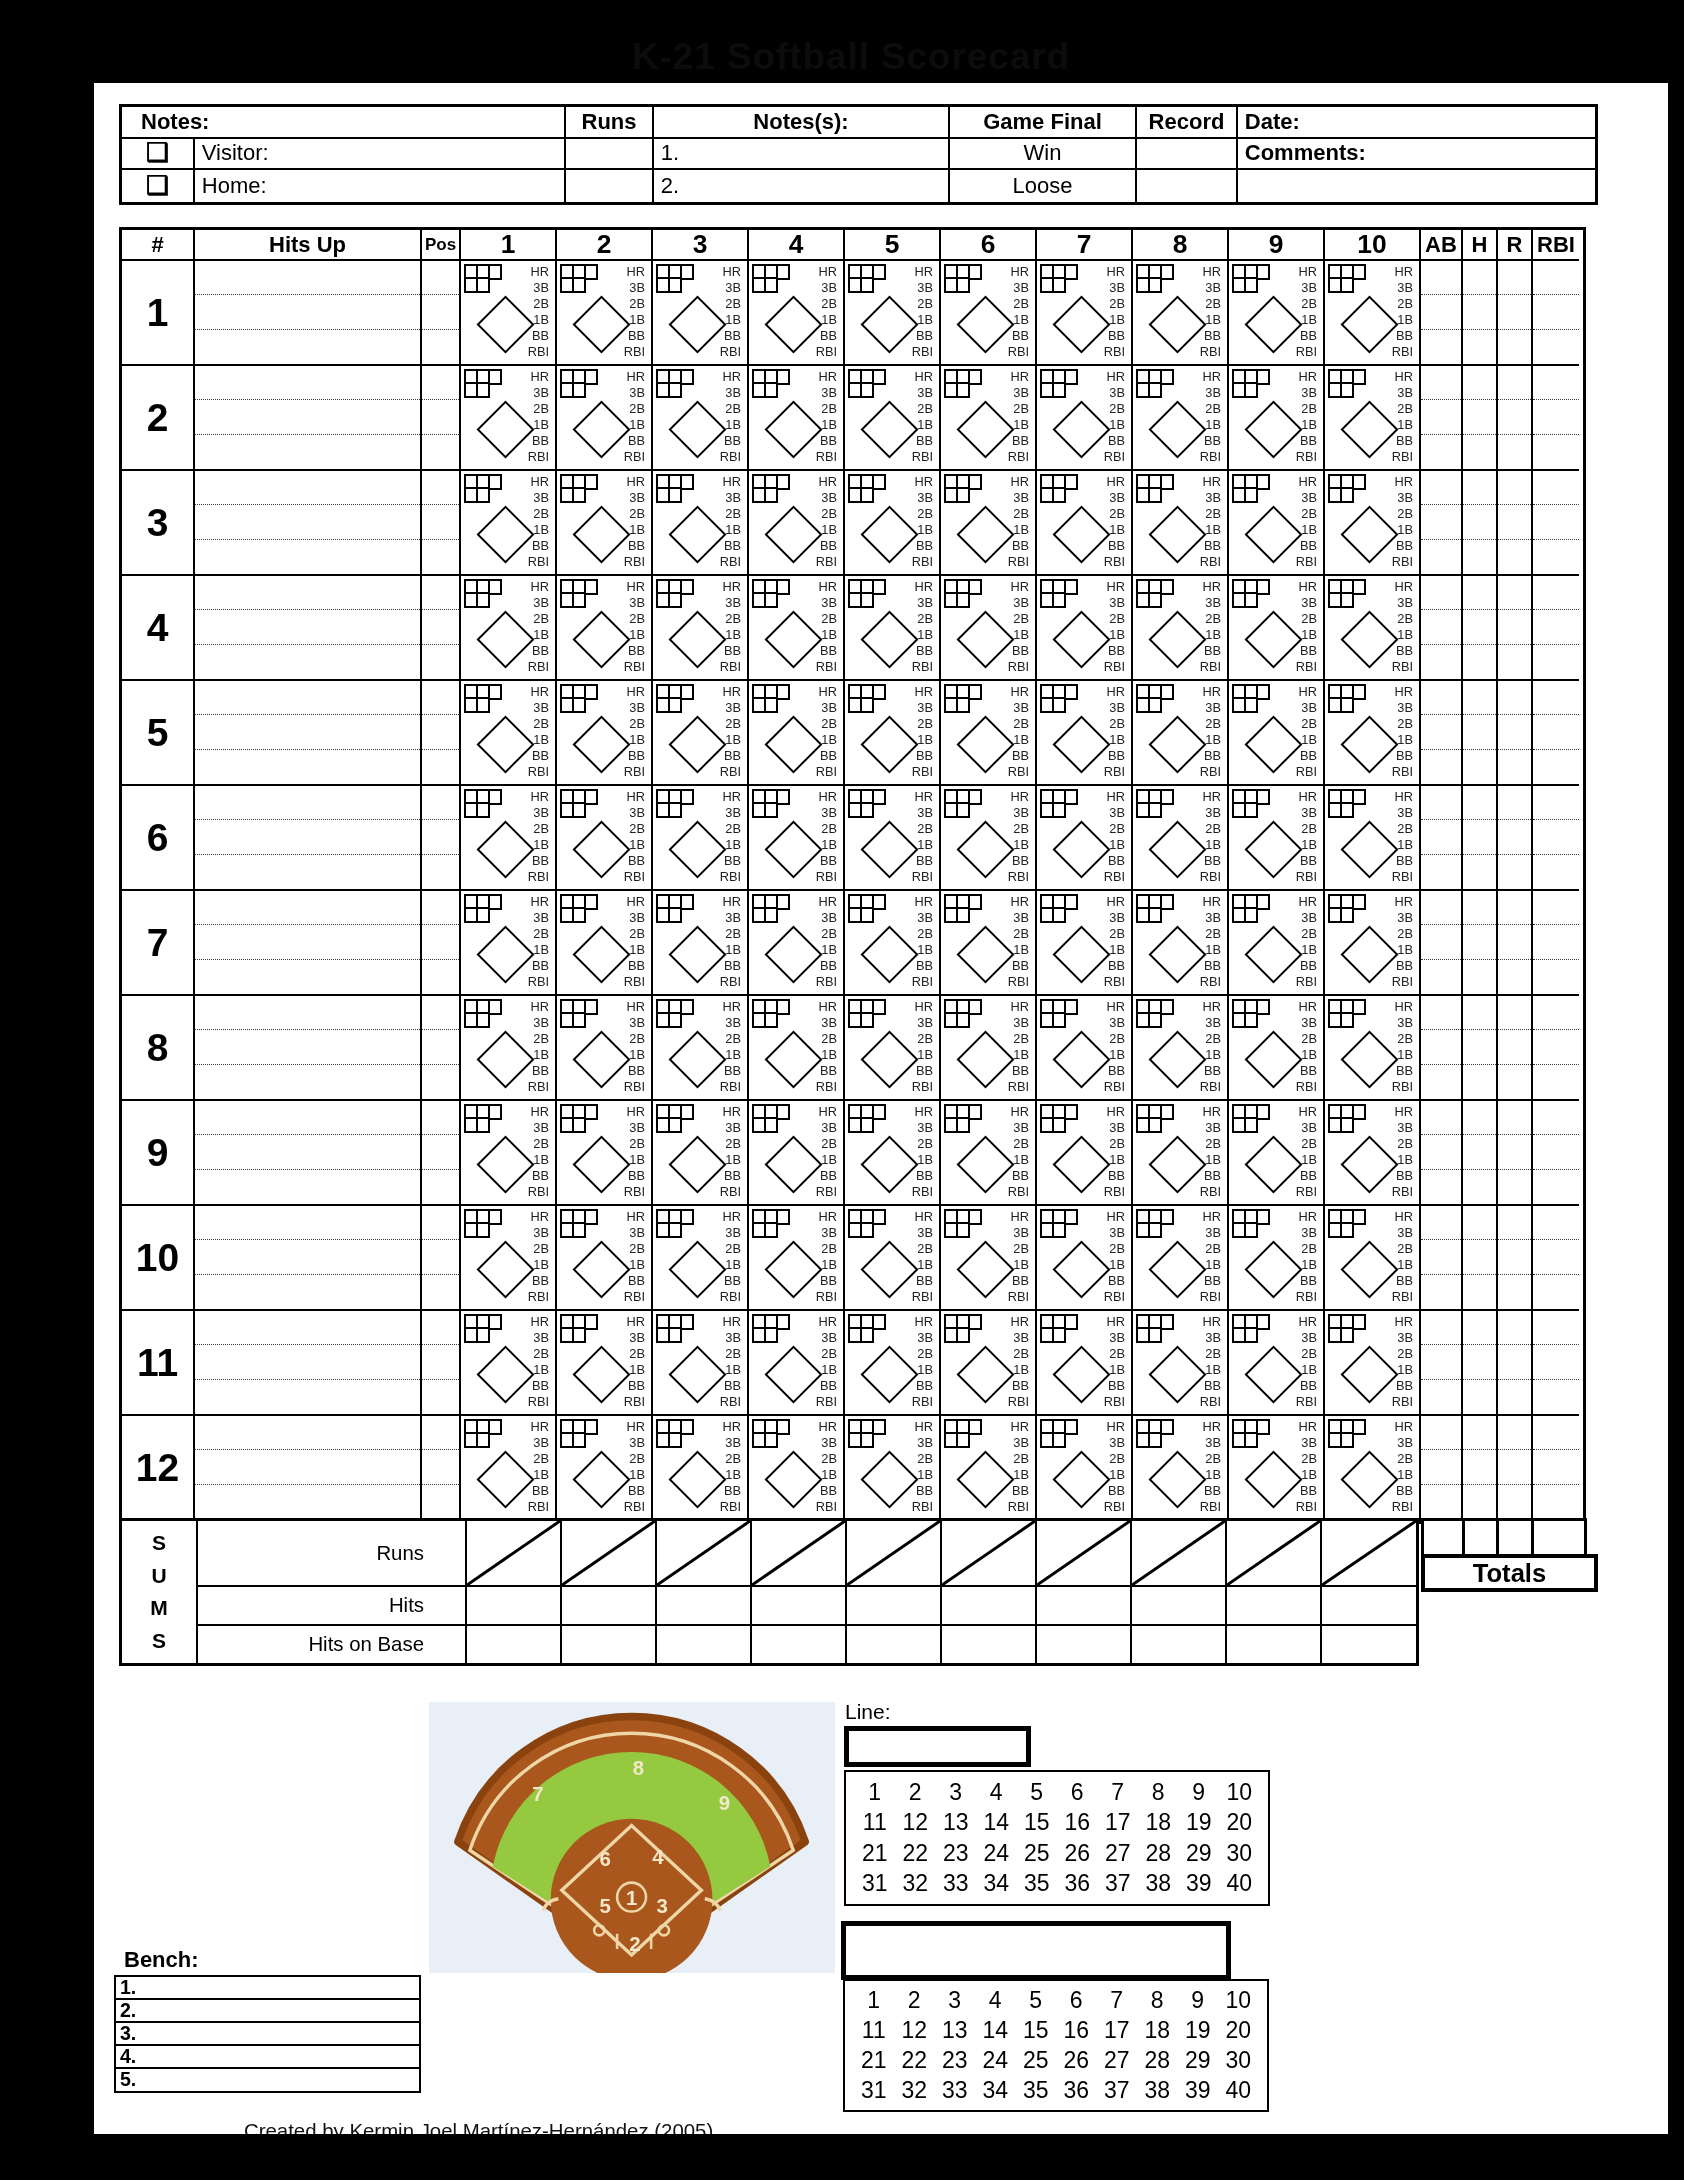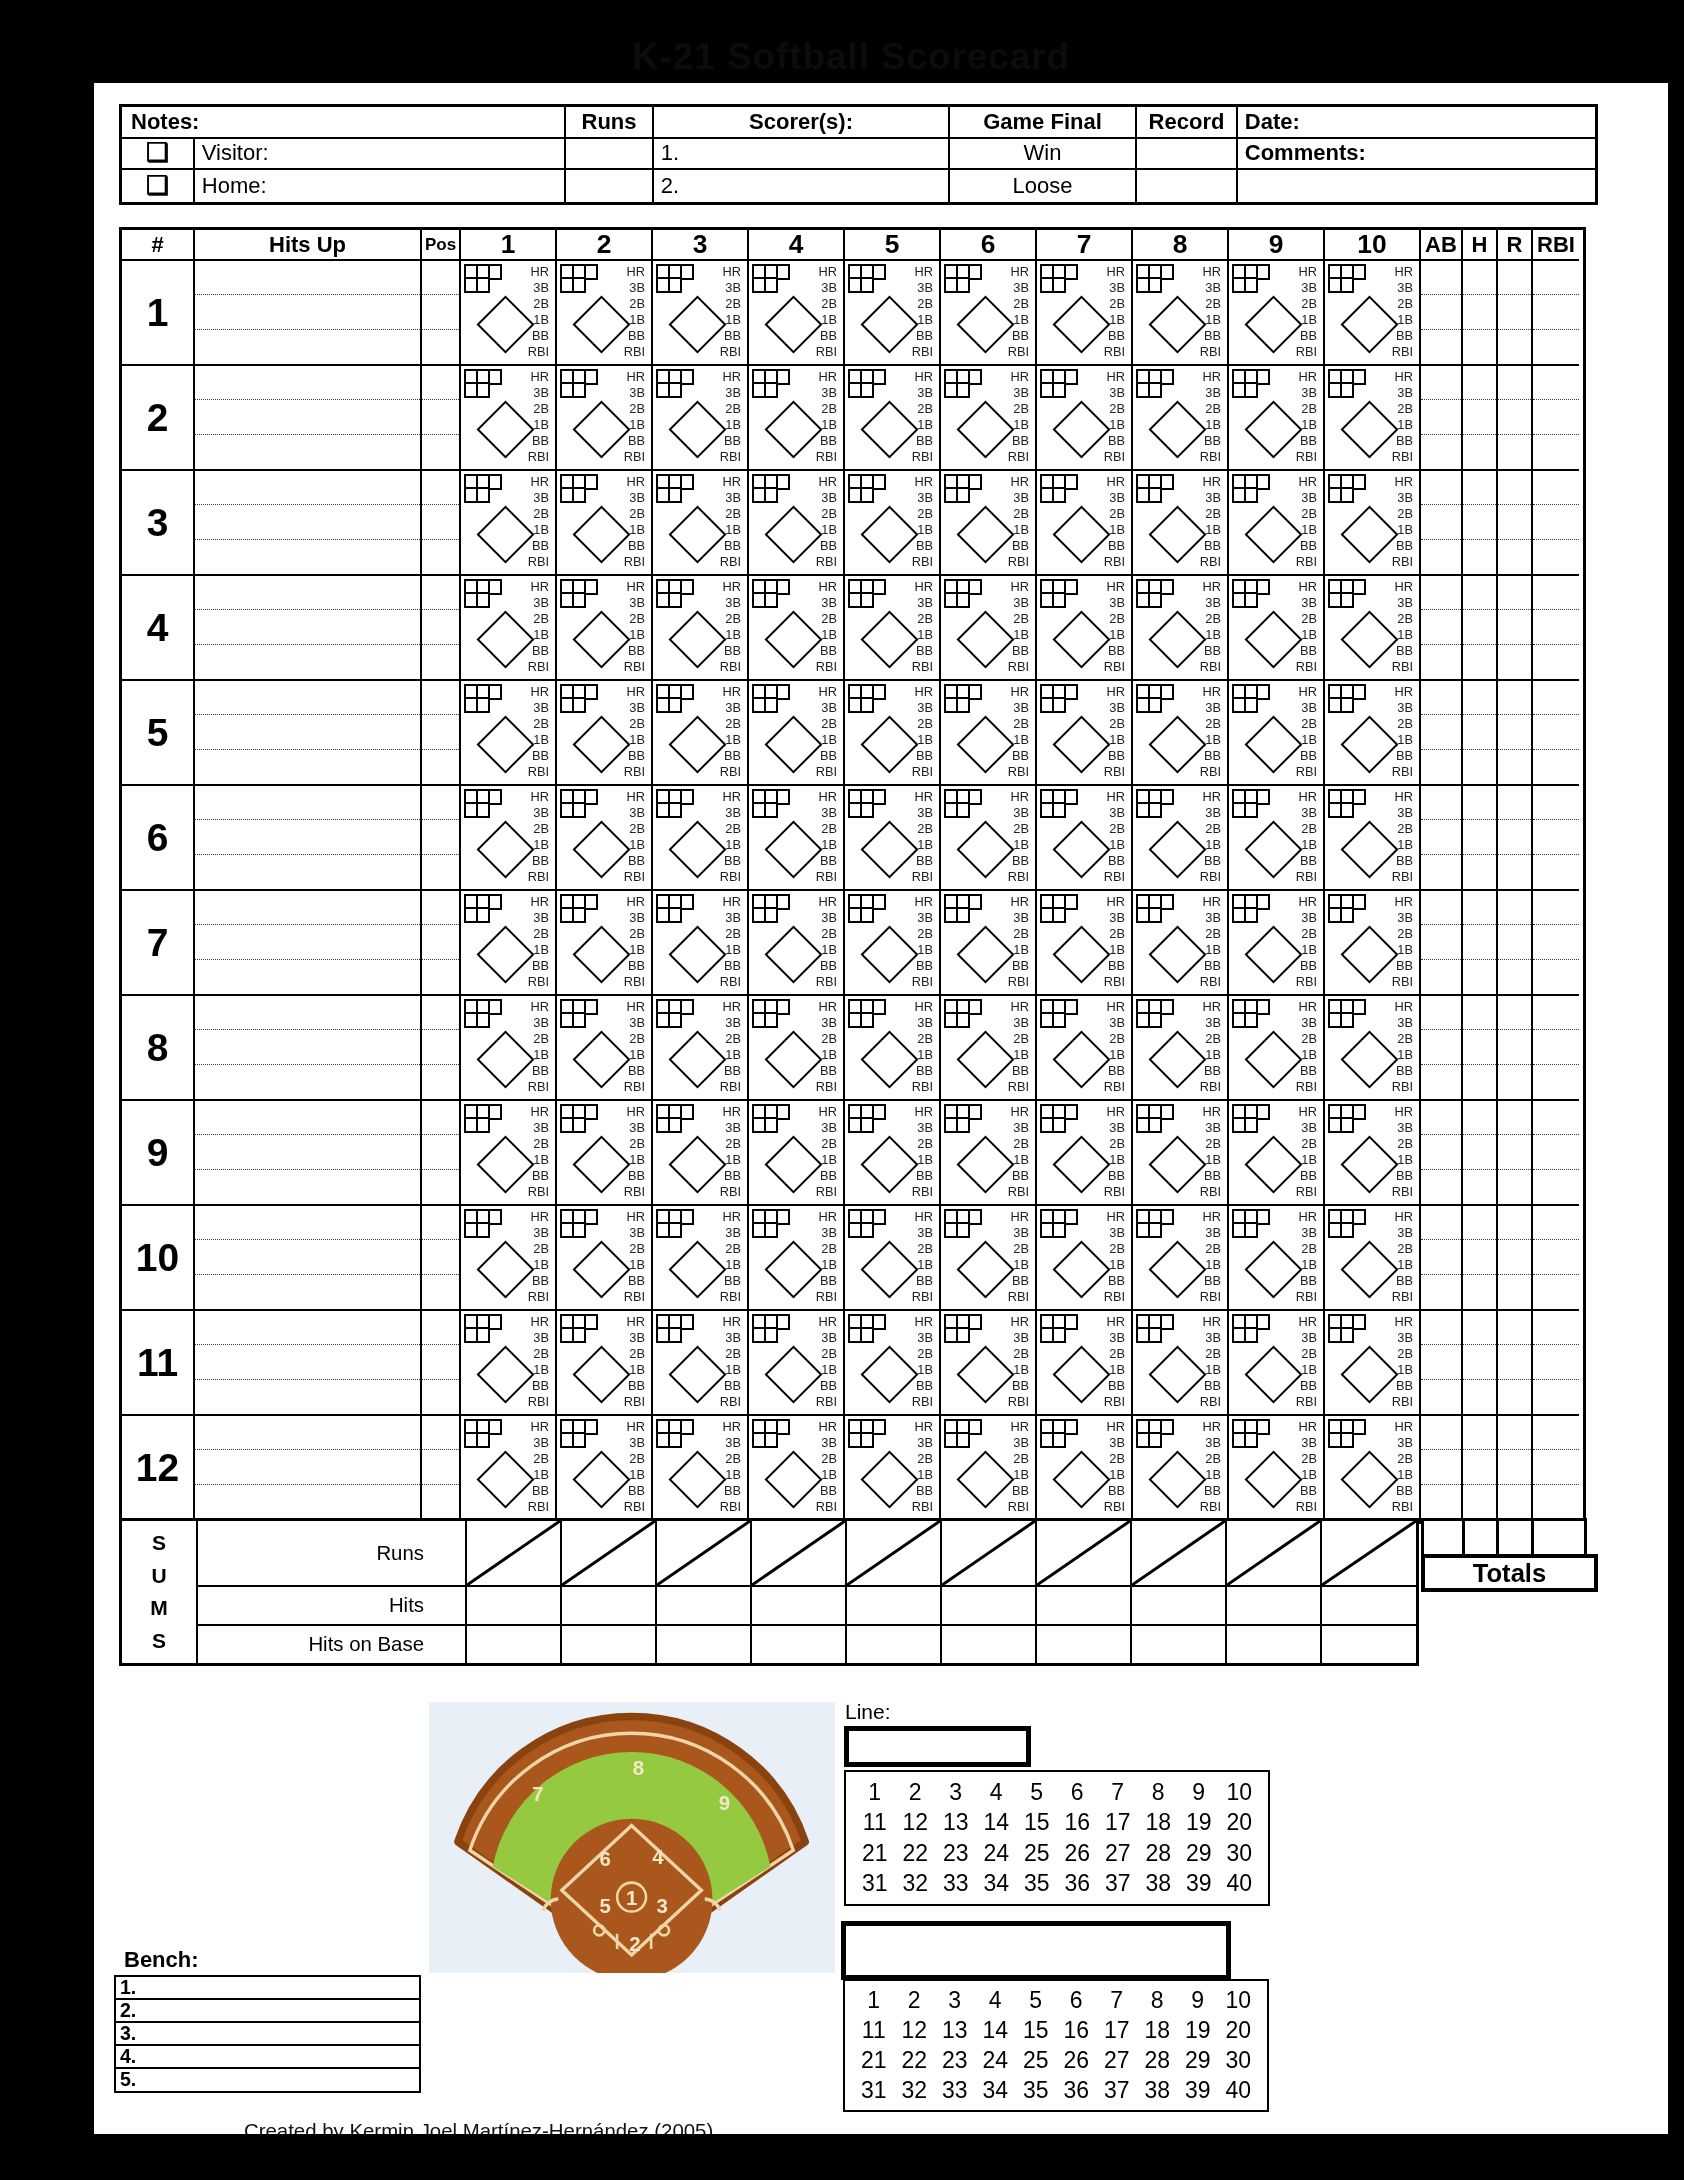--- a/index.html
+++ b/index.html
@@ -13,21 +13,21 @@
   #header-table{position:absolute;left:25px;top:21px;width:1479px;border:3.4px solid #000;box-sizing:border-box;}
   .hrow{display:flex;height:31.5px;}
   .hrow .hc{box-sizing:border-box;border-right:2.6px solid #000;border-bottom:2.6px solid #000;
        display:flex;align-items:center;font-size:22px;overflow:hidden;}
   .hrow:last-child .hc{border-bottom:none;}
   .hc.last{border-right:none;}
   .hc.b{font-weight:bold;}
   .hc.ctr{justify-content:center;}
   .hc.lft{padding-left:6.8px;}
   .w-chk{width:73px;justify-content:center;}
-  .w-notes{width:444px;padding-left:9px;}
+  .w-notes{width:444px;padding-left:19px;}
   .w-name{width:371px;}
   .w-runs{width:88px;}
   .w-scor{width:296px;}
   .w-gf{width:187px;}
   .w-rec{width:101px;}
   .w-date{width:357px;}
   .chkglyph{font-size:25.6px;font-weight:bold;line-height:25.6px;}
 
   
   #lineup-table{position:absolute;left:25px;top:144px;width:1467px;border:3.4px solid #000;box-sizing:border-box;background:#fff;}
@@ -103,21 +103,21 @@
 <body>
 
 <div id="doc-title">K-21 Softball Scorecard</div>
 
 <div id="page">
 
   <div id="header-table">
     <div class="hrow">
       <div class="hc b w-notes">Notes:</div>
       <div class="hc b ctr w-runs">Runs</div>
-      <div class="hc b ctr w-scor">Scorer(s):</div>
+      <div class="hc b ctr w-scor">Notes(s):</div>
       <div class="hc b ctr w-gf">Game Final</div>
       <div class="hc b ctr w-rec">Record</div>
       <div class="hc b lft w-date last">Date:</div>
     </div>
     <div class="hrow">
       <div class="hc ctr w-chk">
           <span class="chkglyph">❑</span>
         </div>
       <div class="hc lft w-name">Visitor:</div>
       <div class="hc w-runs"></div>

